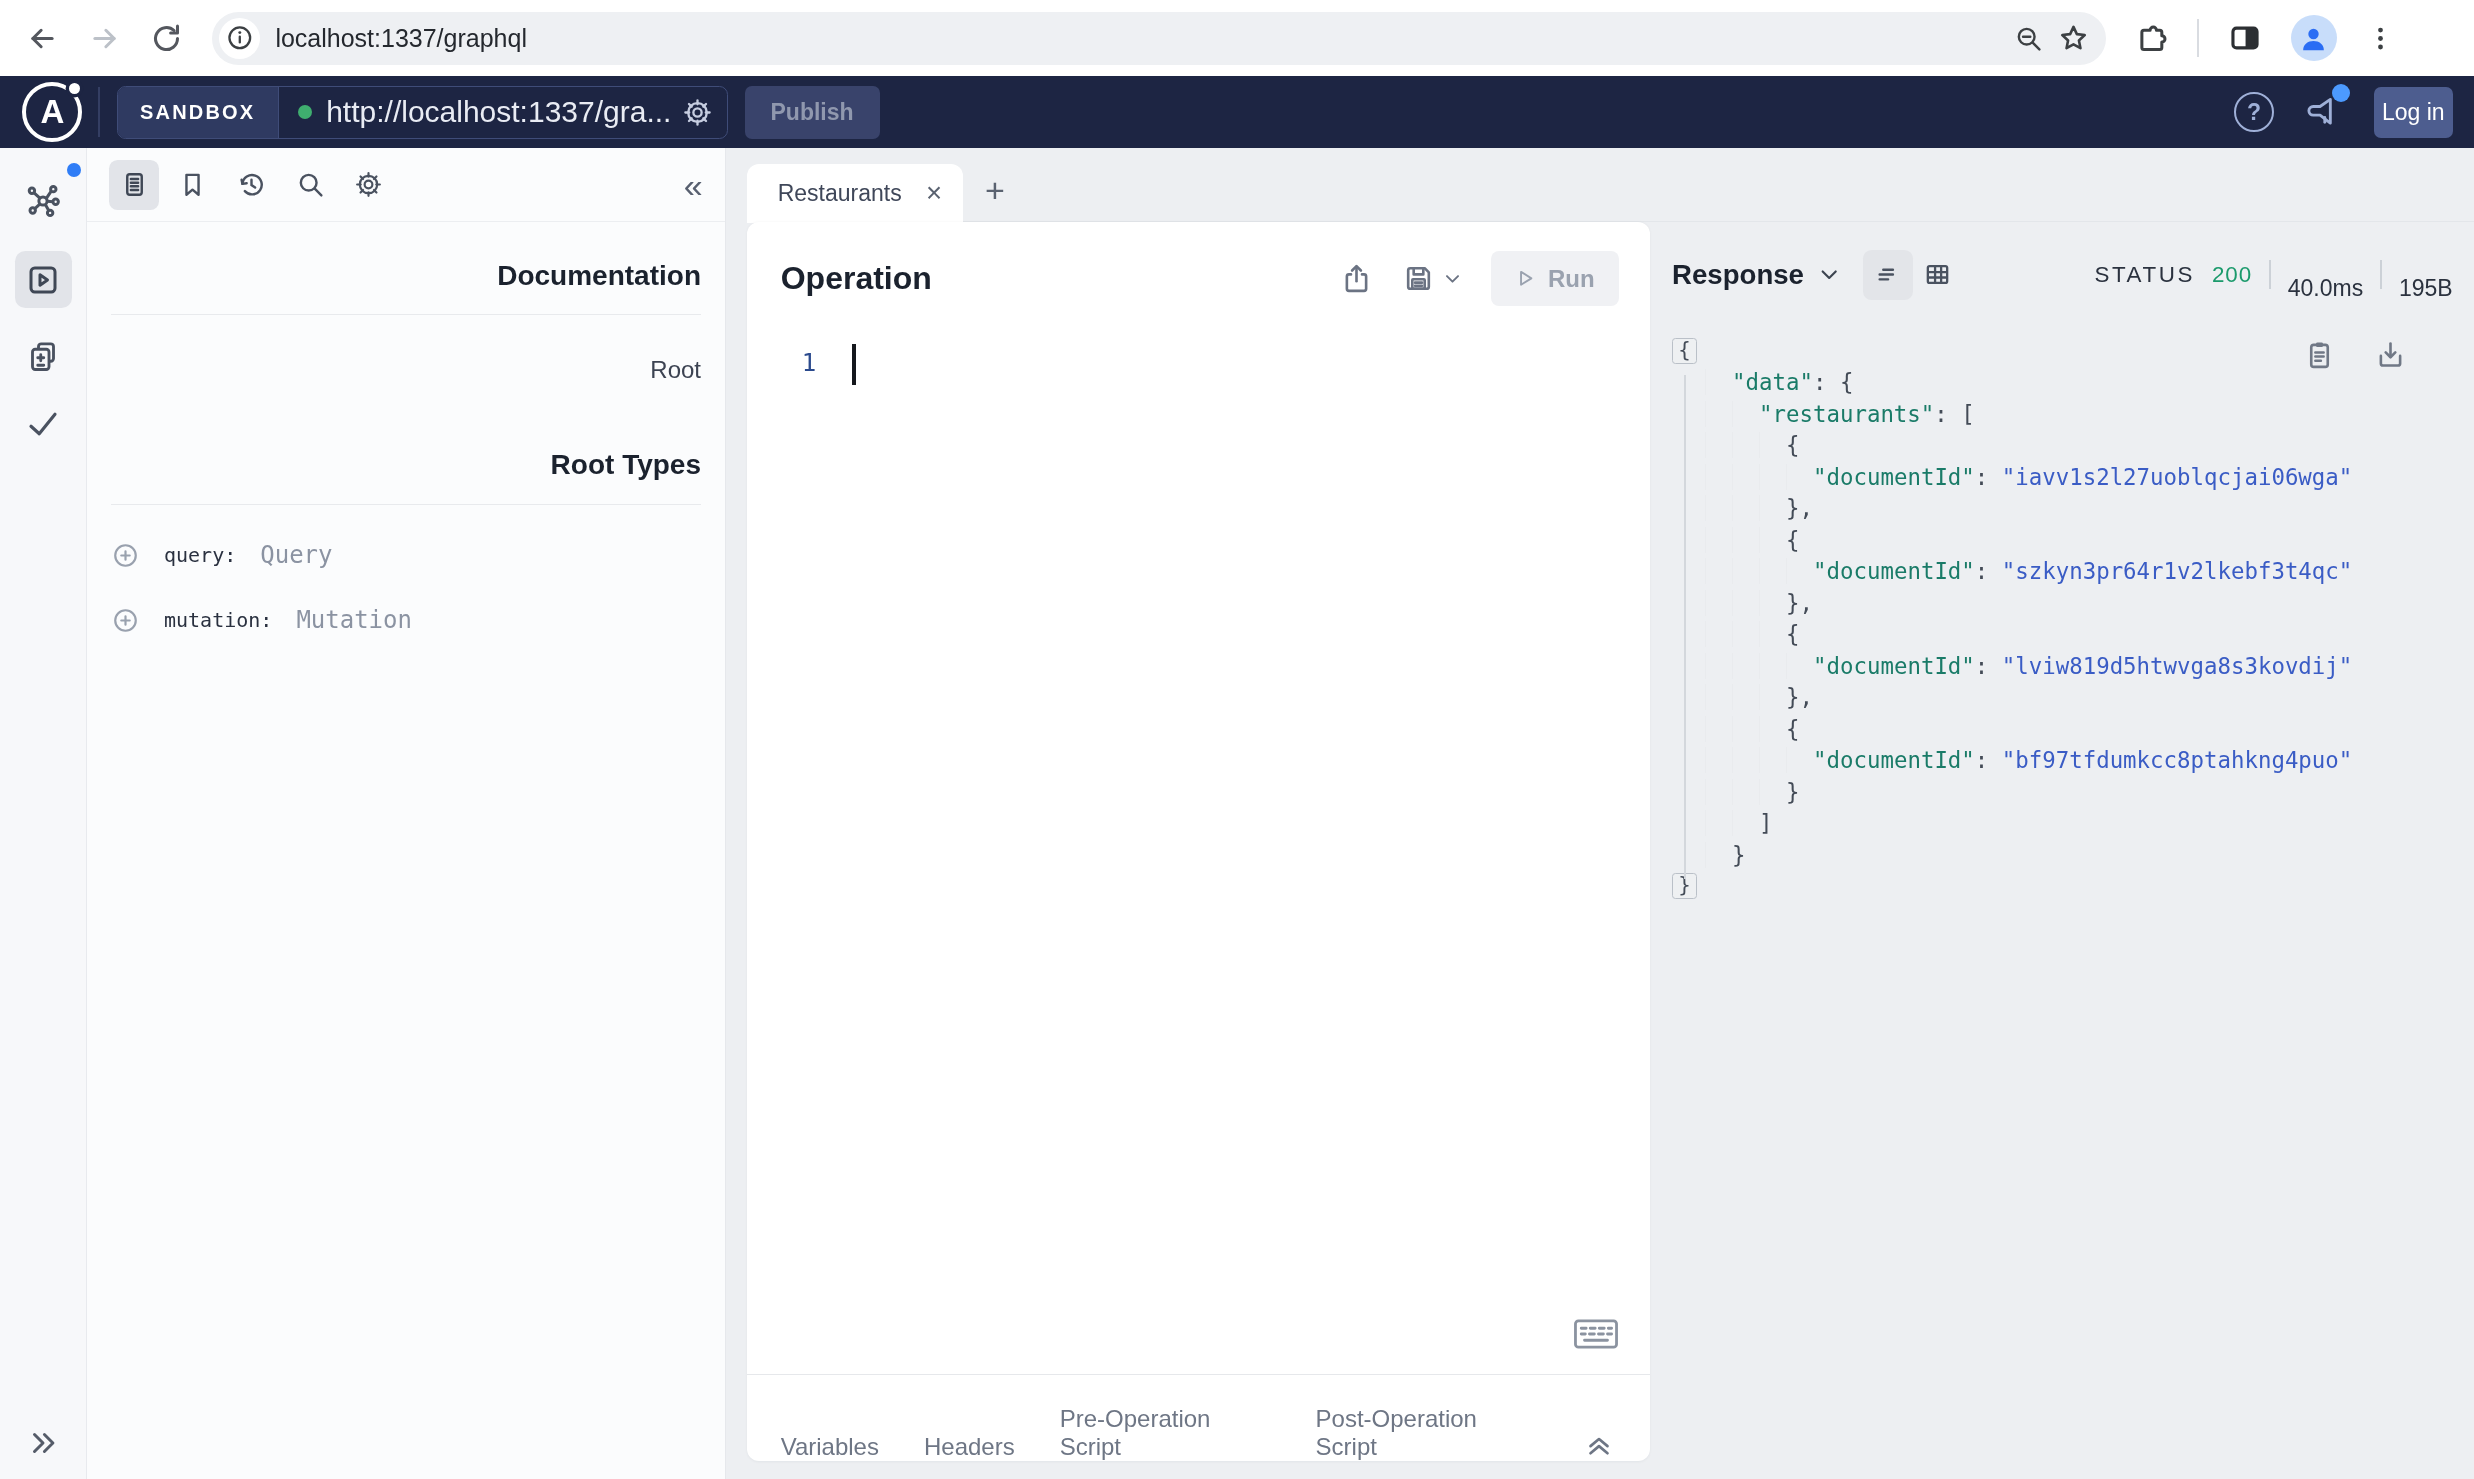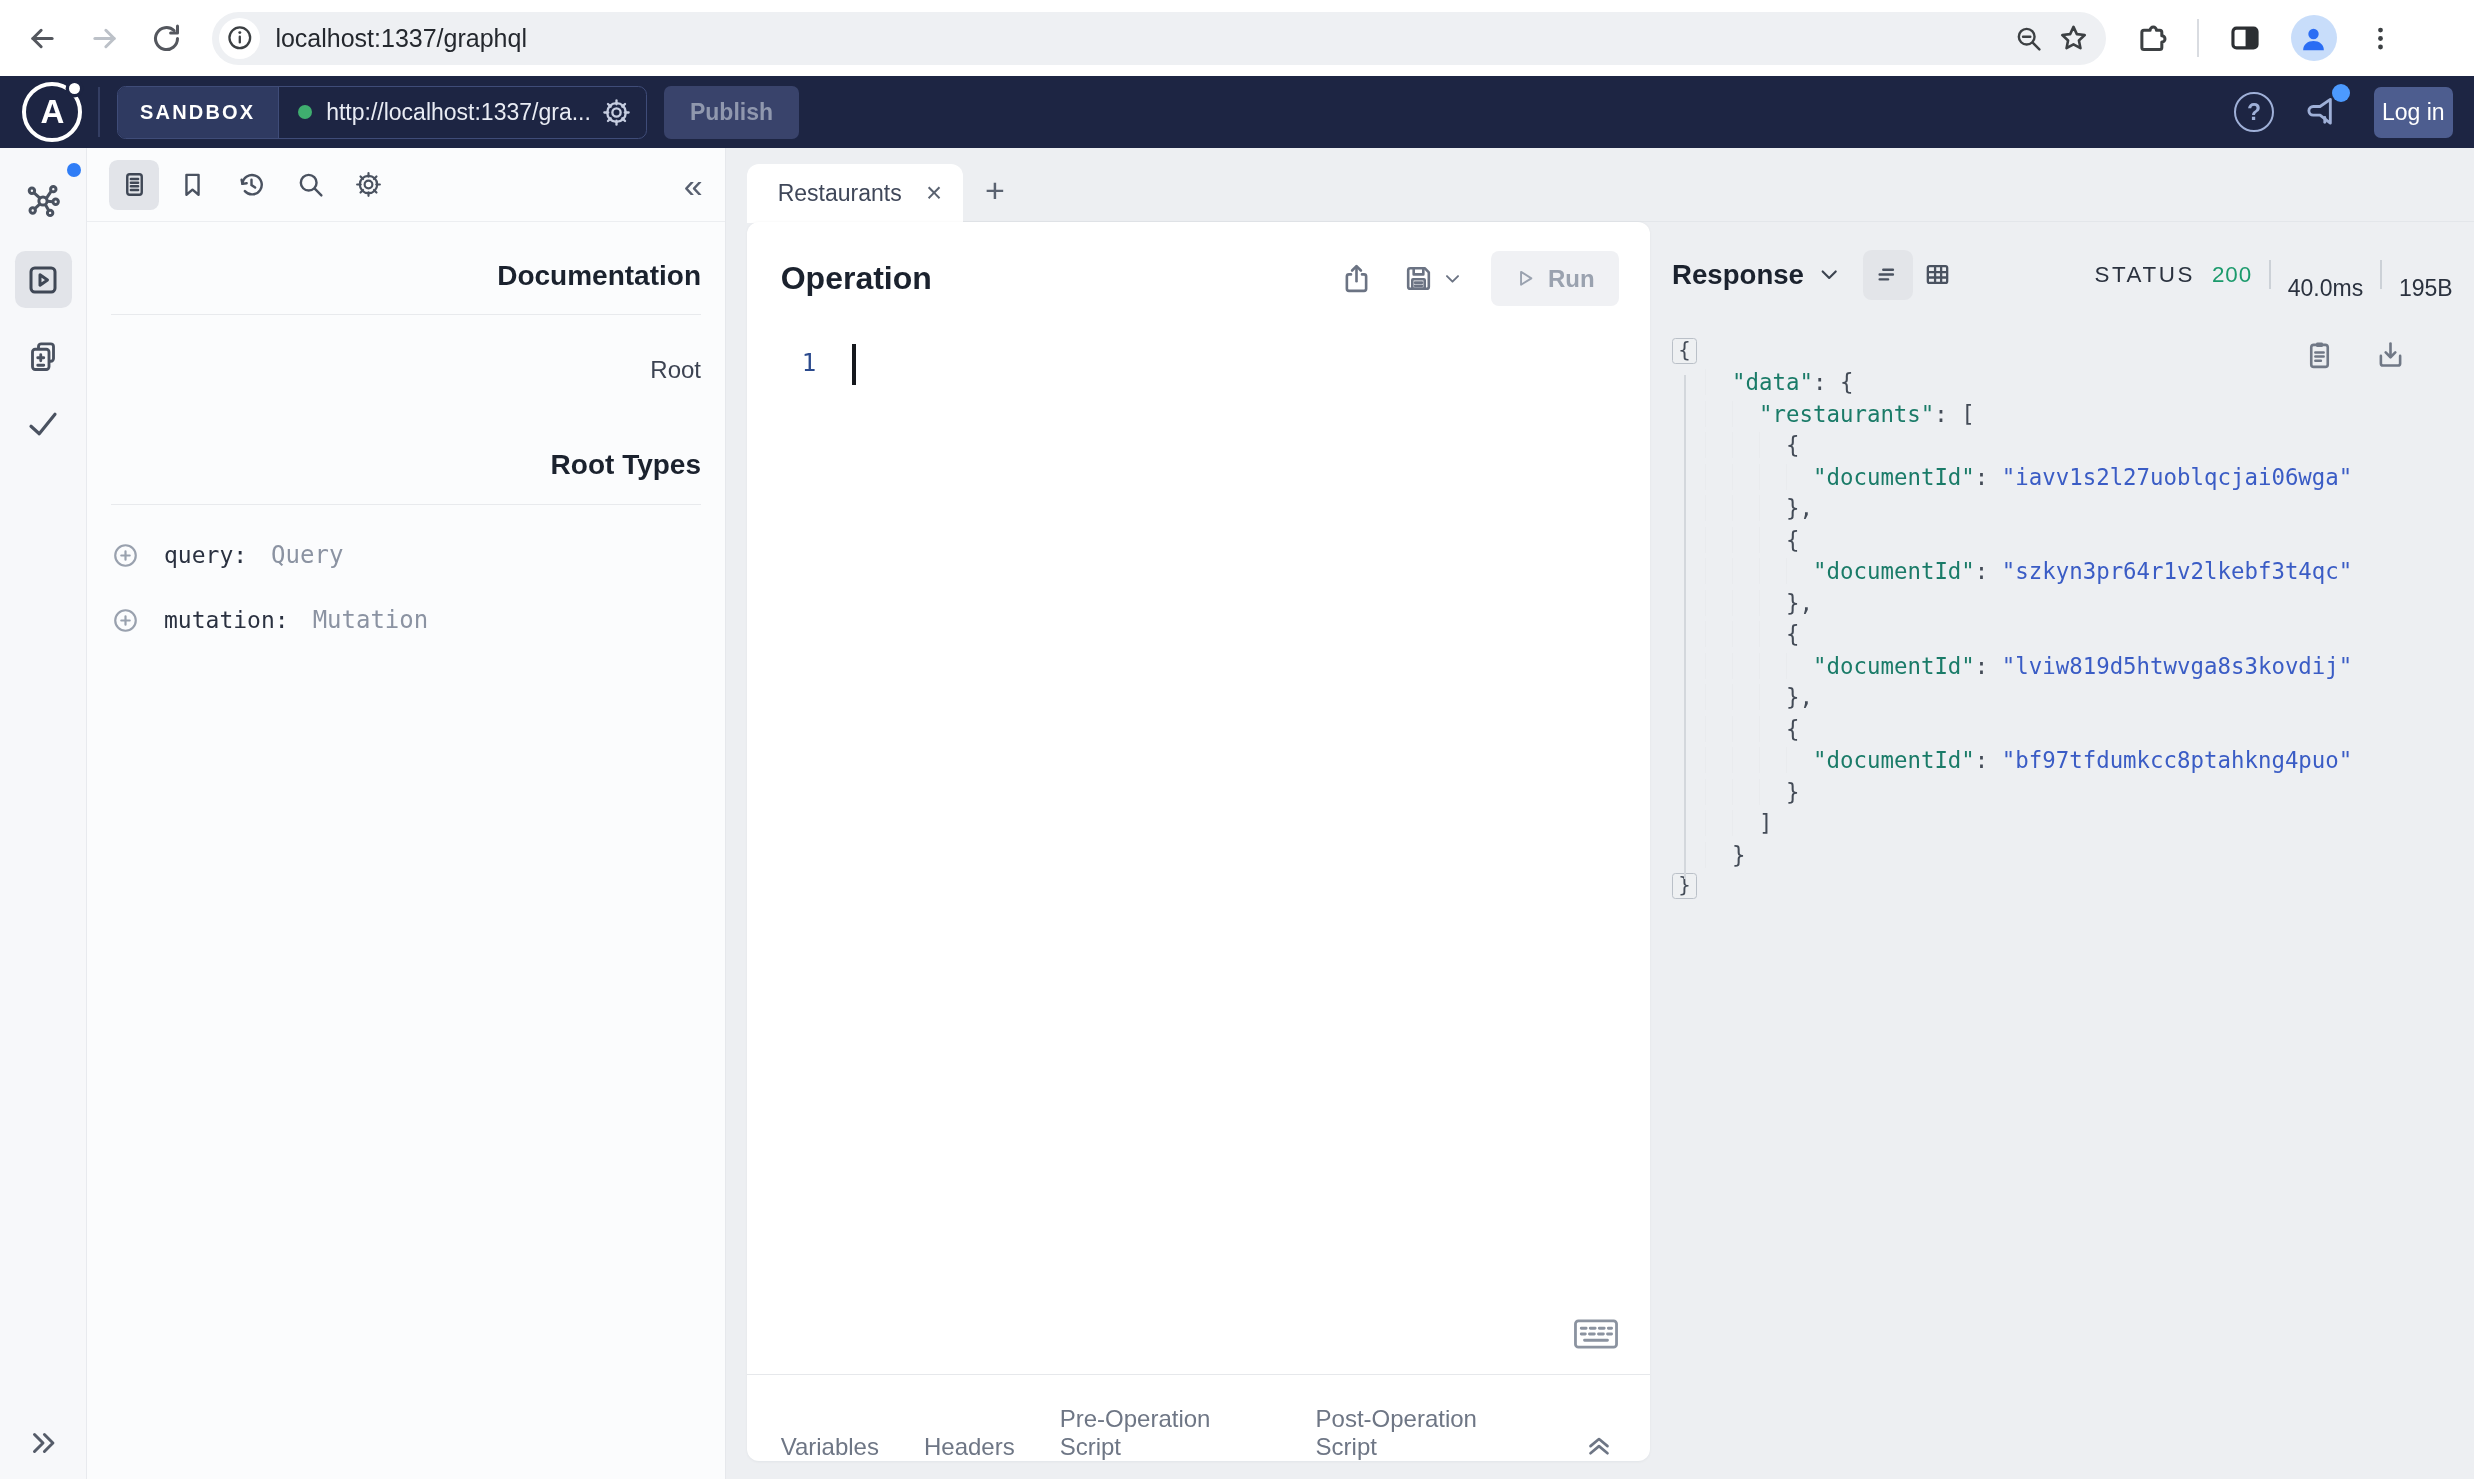--- a/index.html
+++ b/index.html
@@ -19,21 +19,21 @@
 
   
   .apollo-header { height:72px; background:#1d2543; display:flex; align-items:center; padding:0 22.4px; color:#fff; }
   .apollo-logo { width:60px; height:60px; border-radius:50%; border:4.3px solid #ffffff; display:flex; align-items:center; justify-content:center; position:relative; flex:none; }
   .apollo-logo .a { font-size:33px; font-weight:bold; color:#fff; }
   .apollo-logo .ring-dot { position:absolute; top:-3.4px; right:-1.7px; width:11.2px; height:11.2px; border-radius:50%; background:#ffffff; box-shadow:0 0 0 3.4px #1d2543; }
   .hdr-div { width:1.7px; height:50px; background:#343e63; margin:0 17px 0 15.5px; }
   .endpoint-pill { height:53px; border:1.7px solid #3f4c78; border-radius:8.6px; display:flex; align-items:center; overflow:hidden; }
   .sandbox-chip { background:#2f3a61; align-self:stretch; display:flex; align-items:center; padding:0 22.4px; font-size:20px; font-weight:bold; letter-spacing:2.2px; border-right:1.7px solid #3f4c78; }
   .status-dot { width:14.6px; height:14.6px; border-radius:50%; background:#3fae6f; margin-left:19px; flex:none; }
-  .endpoint-text { font-size:23px; color:#e9ecf4; margin:0 10.3px 0 13.8px; }
+  .endpoint-text { font-size:30px; color:#e9ecf4; margin:0 10.3px 0 13.8px; }
   .pill-gear { margin-right:13.8px; }
   .publish-btn { margin-left:17px; background:#39436b; color:#9098ae; font-size:23px; font-weight:bold; padding:13px 26px; border-radius:6.9px; border:none; }
   .hdr-spacer { flex:1; }
   .help-circle { width:40px; height:40px; border-radius:50%; border:2.6px solid #9fb0d8; color:#9fb0d8; font-size:23px; font-weight:bold; display:flex; align-items:center; justify-content:center; flex:none; }
   .megaphone-wrap { position:relative; margin-left:31px; }
   .notif-dot { position:absolute; top:-8.6px; right:-6.9px; width:18px; height:18px; border-radius:50%; background:#4c9aff; }
   .login-btn { margin-left:31px; background:#4d5d8f; color:#ffffff; font-size:23px; font-weight:normal; padding:12px 8px; border-radius:6.9px; border:none; }
 
   
   .main { display:flex; height:1331px; }
@@ -48,21 +48,21 @@
   .doc-toolbar { height:74px; display:flex; align-items:center; padding:0 22.4px; gap:8.6px; border-bottom:1.7px solid #eceef1; }
   .tool-tile { width:50px; height:50px; border-radius:8.6px; display:flex; align-items:center; justify-content:center; }
   .tool-tile.sel { background:#e2e4e9; }
   .tool-spacer { flex:1; }
   .doc-content { padding:38px 24px 0 24px;text-align:right; }
   .doc-h { font-size:28px; font-weight:bold; color:#1b222e; }
   .doc-hr { border:none; border-top:1.7px solid #e8eaed; margin-top:22.4px; }
   .doc-root { margin-top:41px; font-size:24px; color:#3c4352; }
   .doc-h2 { margin-top:65px; font-size:28px; font-weight:bold; color:#1b222e; }
   .type-row { margin-top:36px; display:flex; align-items:center; gap:24px; }
-  .type-field { font-family:"DejaVu Sans Mono", monospace; font-size:23px; color:#2a3140; }
+  .type-field { font-family:"DejaVu Sans Mono", monospace; font-size:20px; color:#2a3140; }
   .type-name { font-family:"DejaVu Sans Mono", monospace; font-size:24px; color:#8b93a2; }
 
   .workspace { flex:1; background:#edeff2; padding-left:20.7px; display:flex; flex-direction:column; }
   .tab-strip { height:74px; display:flex; align-items:flex-end; border-bottom:1.7px solid #e3e6ea; }
   .tab-active { width:216px; height:59px; margin-bottom:-1.7px; background:#ffffff; border-radius:12px 12px 0 0; display:flex; align-items:center; padding:0 20.7px 0 31px; }
   .tab-label { font-size:23px; color:#3f4759; }
   .tab-close { margin-left:auto; font-size:27.6px; color:#5a6270; line-height:1; }
   .tab-plus { font-size:34px; color:#5a6270; margin:0 0 13.8px 22.4px; line-height:1; }
 
   .content-row { display:flex; height:1257px; }

